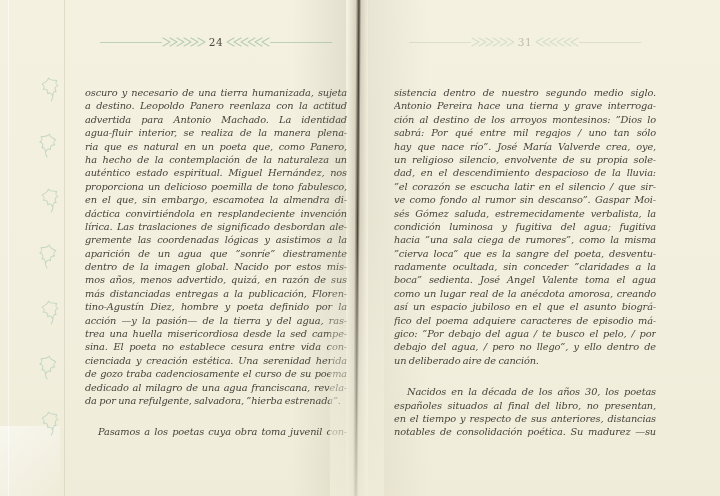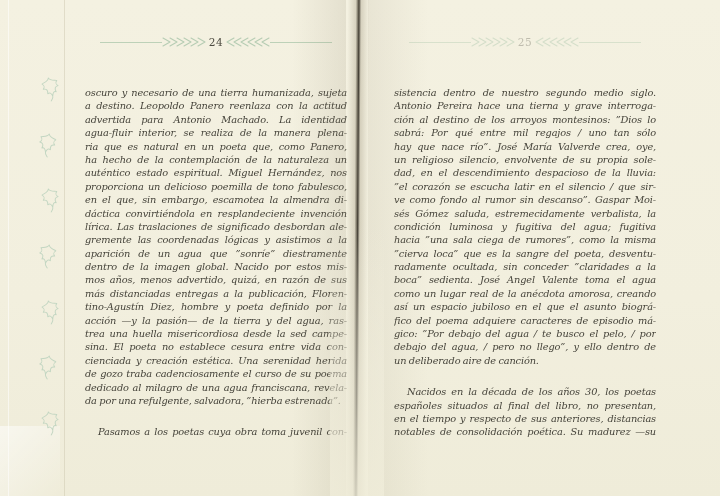--- a/index.html
+++ b/index.html
@@ -152,21 +152,21 @@
       </div>
     </div>
 
   <div class="page-header right">
     <span class="header-rule"></span>
     <span class="spray">
       <svg width="44" height="14" viewBox="0 0 44 14">
           <path class="feather" d="M8 7 L1 3 M8 7 L1 11 M15 7 L8 3 M15 7 L8 11 M22 7 L15 3 M22 7 L15 11 M29 7 L22 3 M29 7 L22 11 M36 7 L29 3 M36 7 L29 11 M43 7 L36 3 M43 7 L36 11"></path>
         </svg>
     </span>
-    <span class="page-number">25</span>
+    <span class="page-number">31</span>
     <span class="spray mirror">
       <svg width="44" height="14" viewBox="0 0 44 14">
           <path class="feather" d="M8 7 L1 3 M8 7 L1 11 M15 7 L8 3 M15 7 L8 11 M22 7 L15 3 M22 7 L15 11 M29 7 L22 3 M29 7 L22 11 M36 7 L29 3 M36 7 L29 11 M43 7 L36 3 M43 7 L36 11"></path>
         </svg>
     </span>
     <span class="header-rule"></span>
   </div>
   <div class="text-block right">
       <div class="paragraph">
         <div class="line">sistencia dentro de nuestro segundo medio siglo.</div>

